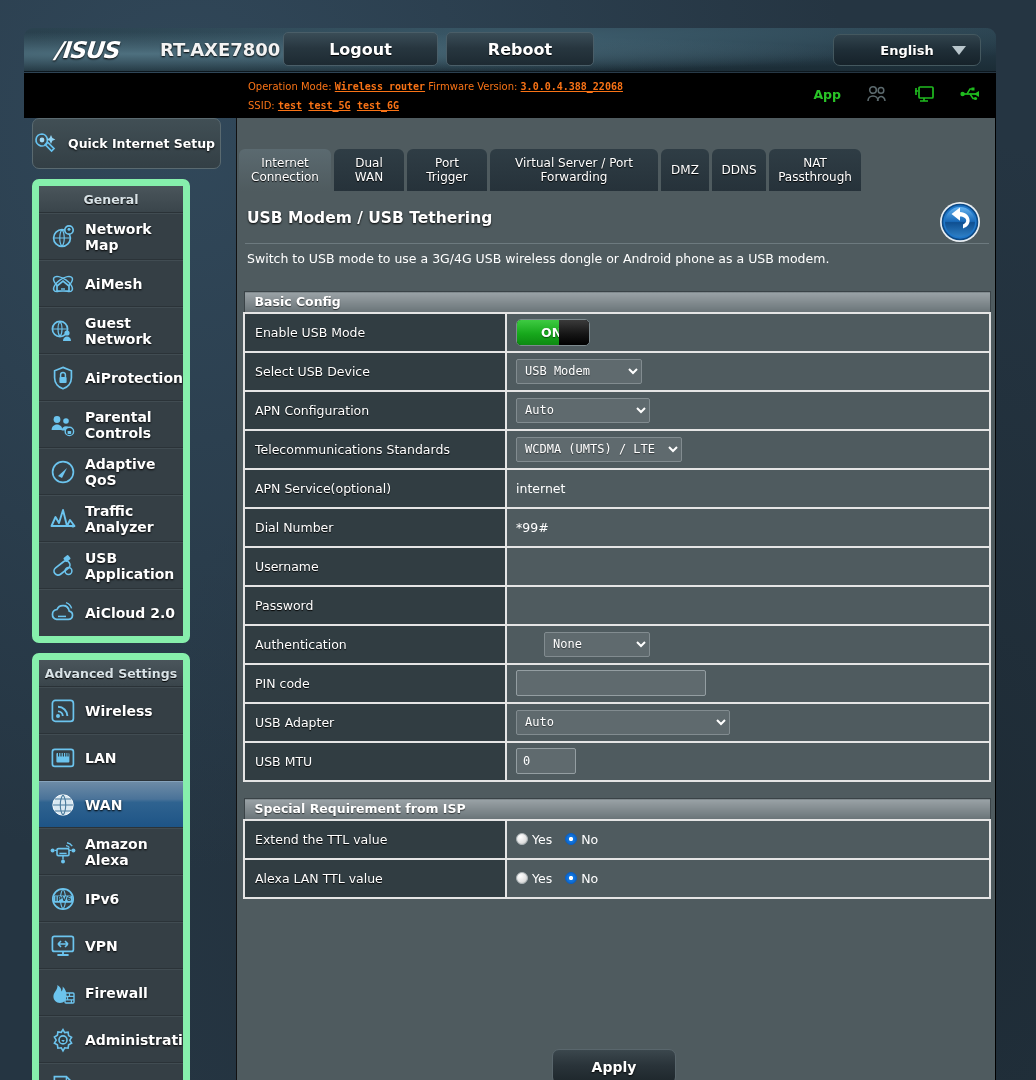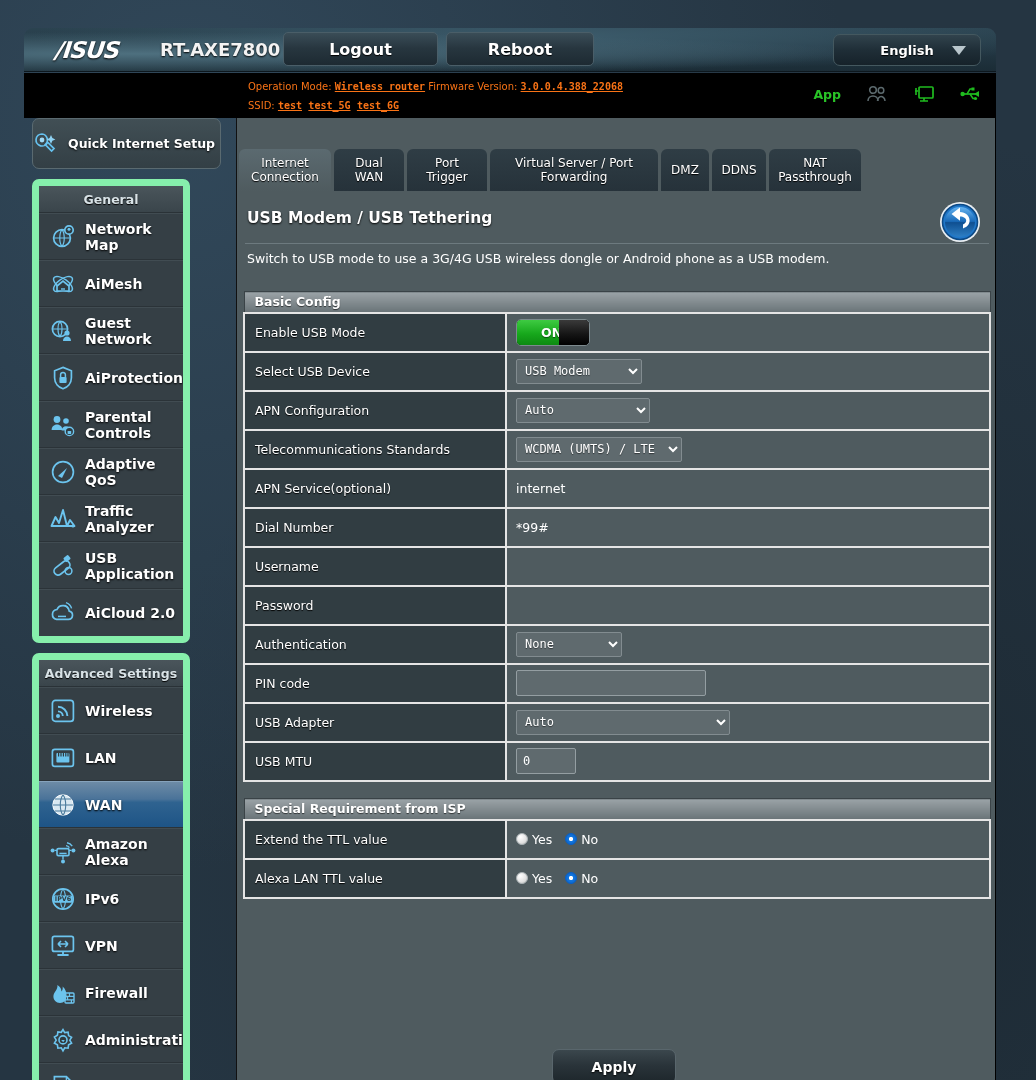--- a/index.html
+++ b/index.html
@@ -536,21 +536,21 @@
             <tr class="row">
               <td class="lab">Username</td>
               <td class="val"><span class="plaintext"></span></td>
             </tr>
             <tr class="row">
               <td class="lab">Password</td>
               <td class="val"><span class="plaintext"></span></td>
             </tr>
             <tr class="row">
               <td class="lab">Authentication</td>
-              <td class="val"><select class="ui" style="width: 106px;"><option>None</option></select></td>
+              <td class="val"><select class="ui" style="width: 106px; margin-left: 28px;"><option>None</option></select></td>
             </tr>
             <tr class="row">
               <td class="lab">PIN code</td>
               <td class="val"><input class="ui" type="text" value="" style="width: 190px;"></td>
             </tr>
             <tr class="row">
               <td class="lab">USB Adapter</td>
               <td class="val"><select class="ui" style="width: 214px;"><option>Auto</option></select></td>
             </tr>
             <tr class="row">

